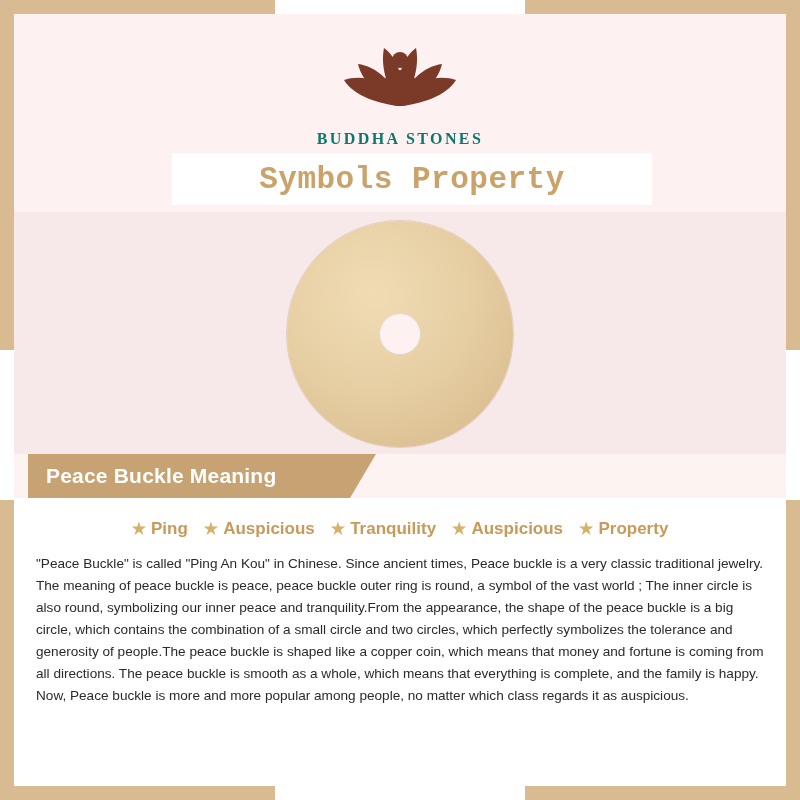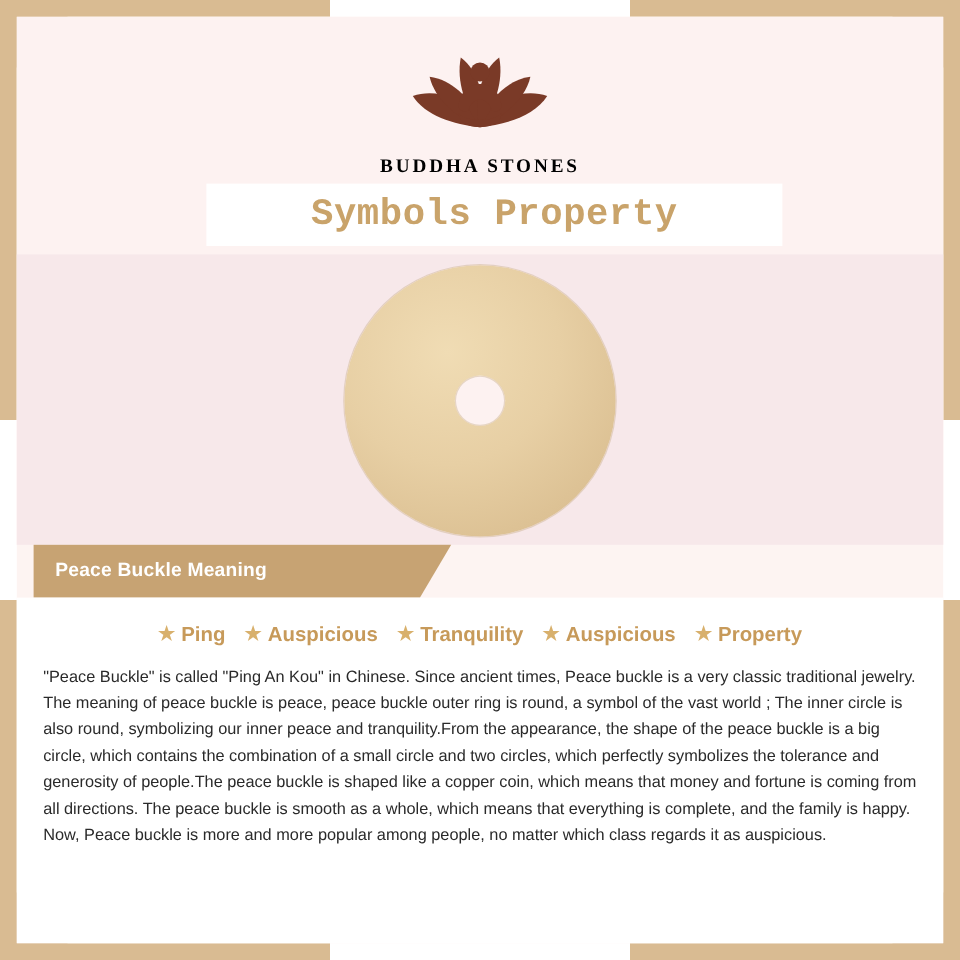--- a/index.html
+++ b/index.html
@@ -101,21 +101,21 @@
     justify-content: flex-start;
     padding-top: 14px;
     box-sizing: border-box;
   }
   .logo-mark { line-height: 0; }
   .brand-name {
     margin-top: 6px;
     font-size: 16px;
     letter-spacing: 2.4px;
     font-weight: bold;
-    color: #000000;
+    color: #0f766e;
     font-family: "Liberation Serif", serif;
   }
 
   
   .title-band {
     position: absolute;
     left: 158px;
     top: 139px;
     width: 480px;
     height: 52px;
@@ -167,21 +167,21 @@
     left: 14px;
     top: 440px;
     width: 322px;
     height: 44px;
     background: #c7a373;
     display: flex;
     align-items: center;
   }
   .ribbon-text {
     color: #ffffff;
-    font-size: 16px;
+    font-size: 21px;
     font-weight: bold;
     padding-left: 18px;
     letter-spacing: 0.2px;
   }
   .ribbon-tail {
     position: absolute;
     left: 336px;
     top: 440px;
     width: 0; height: 0;
     border-top: 44px solid #c7a373;

